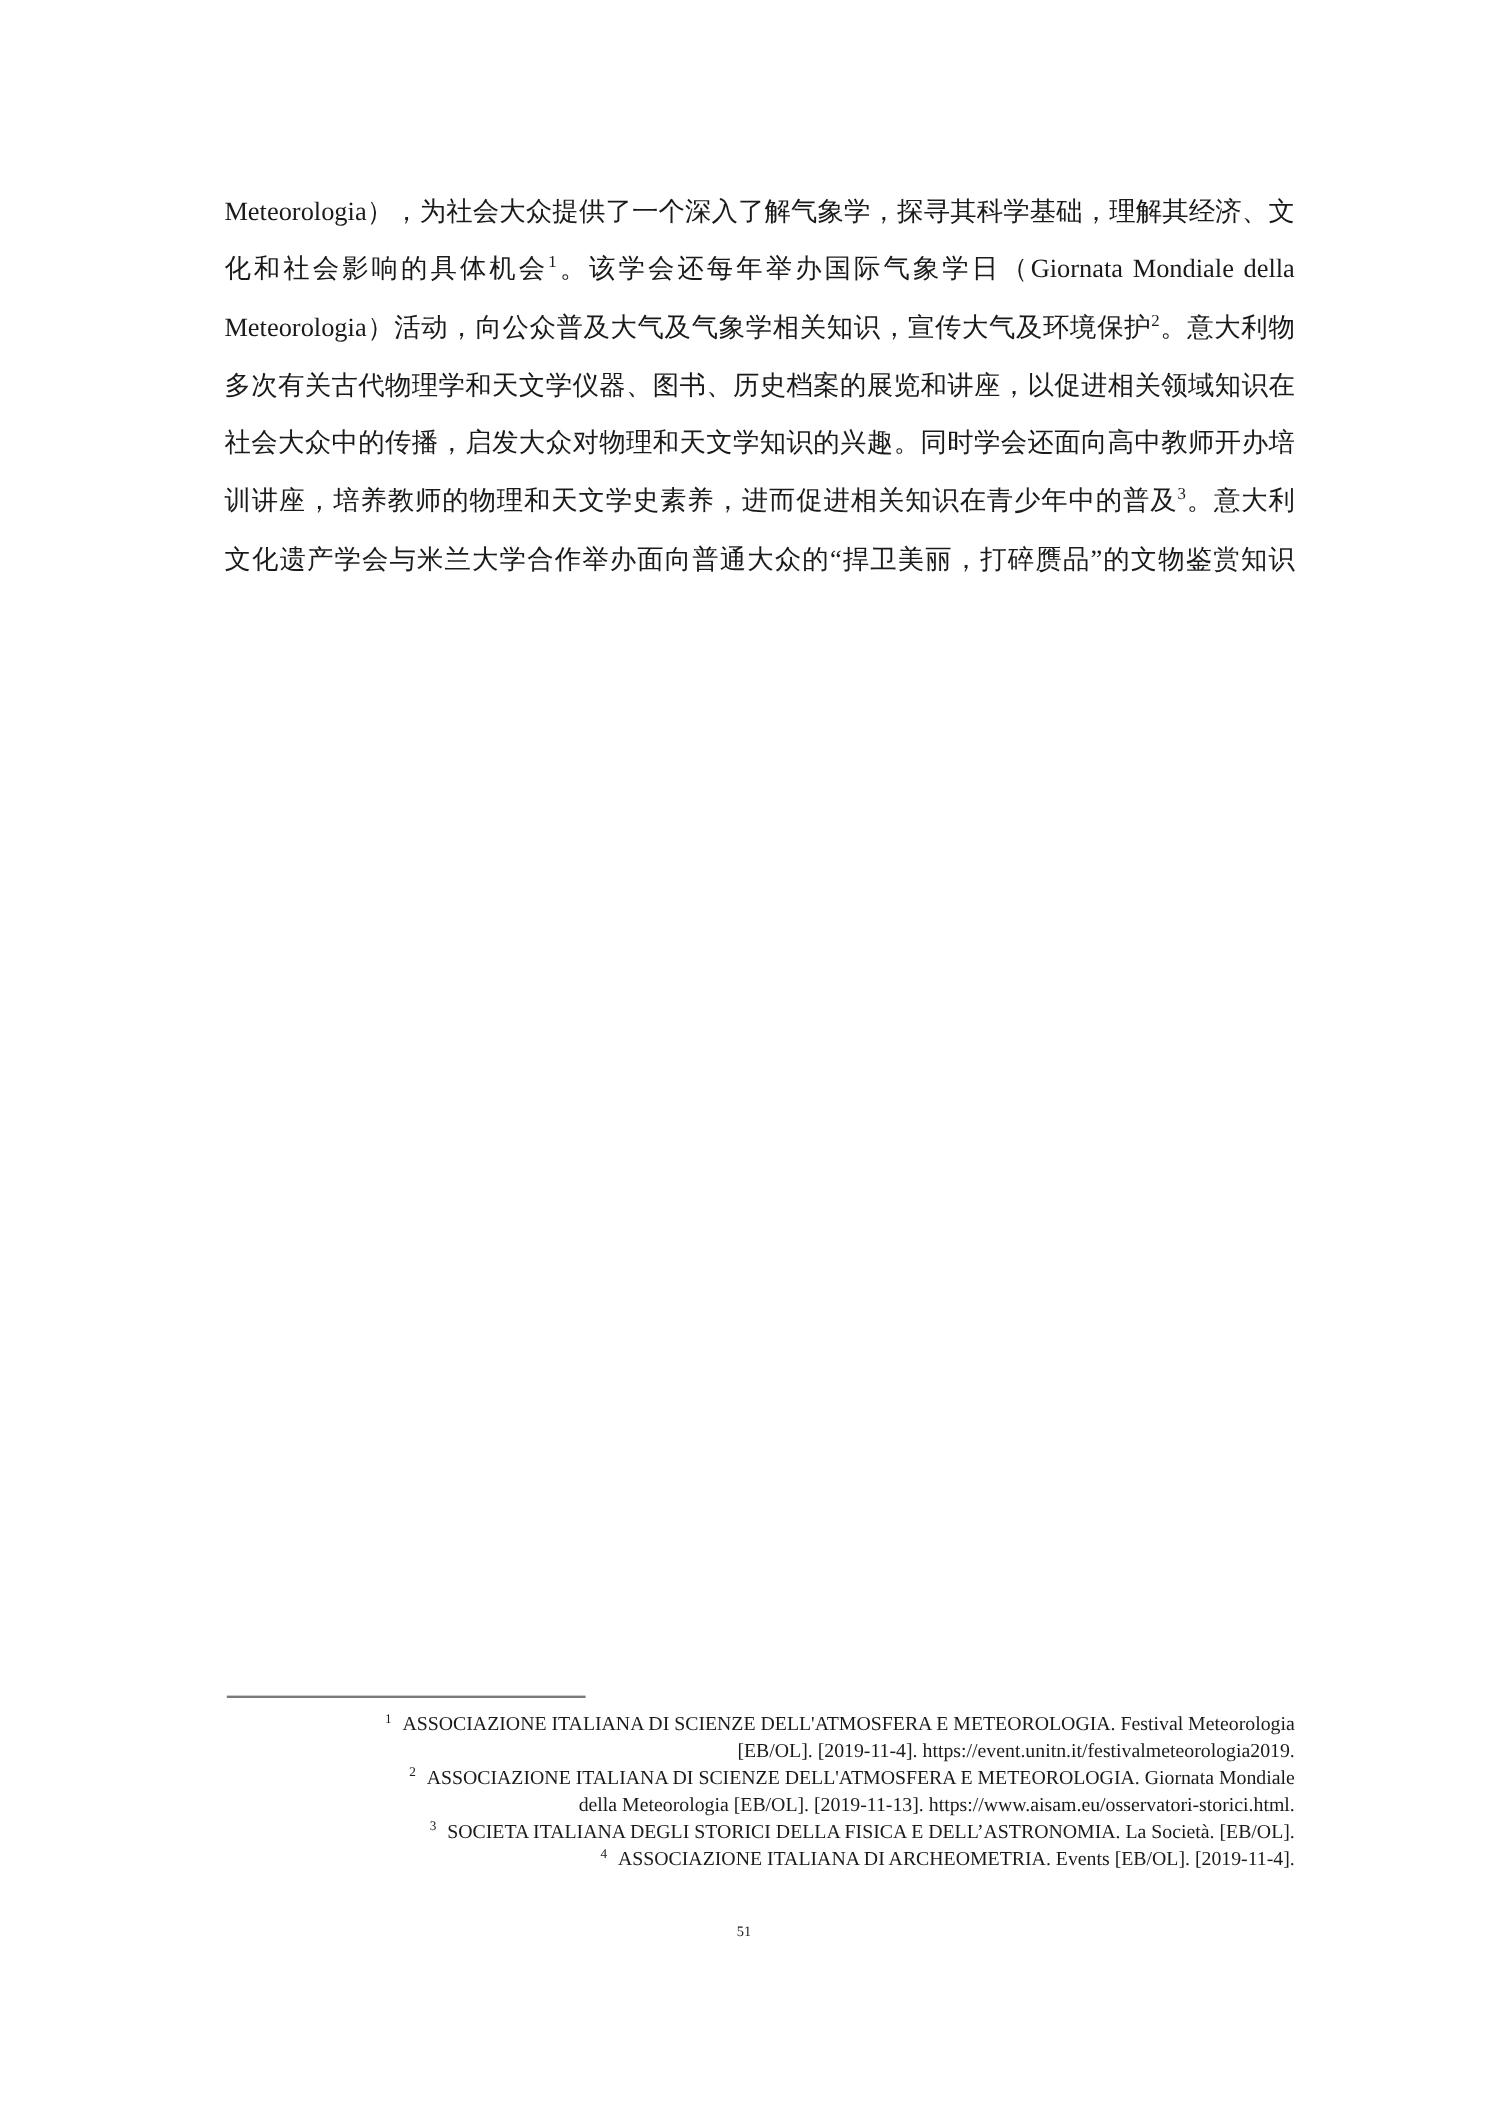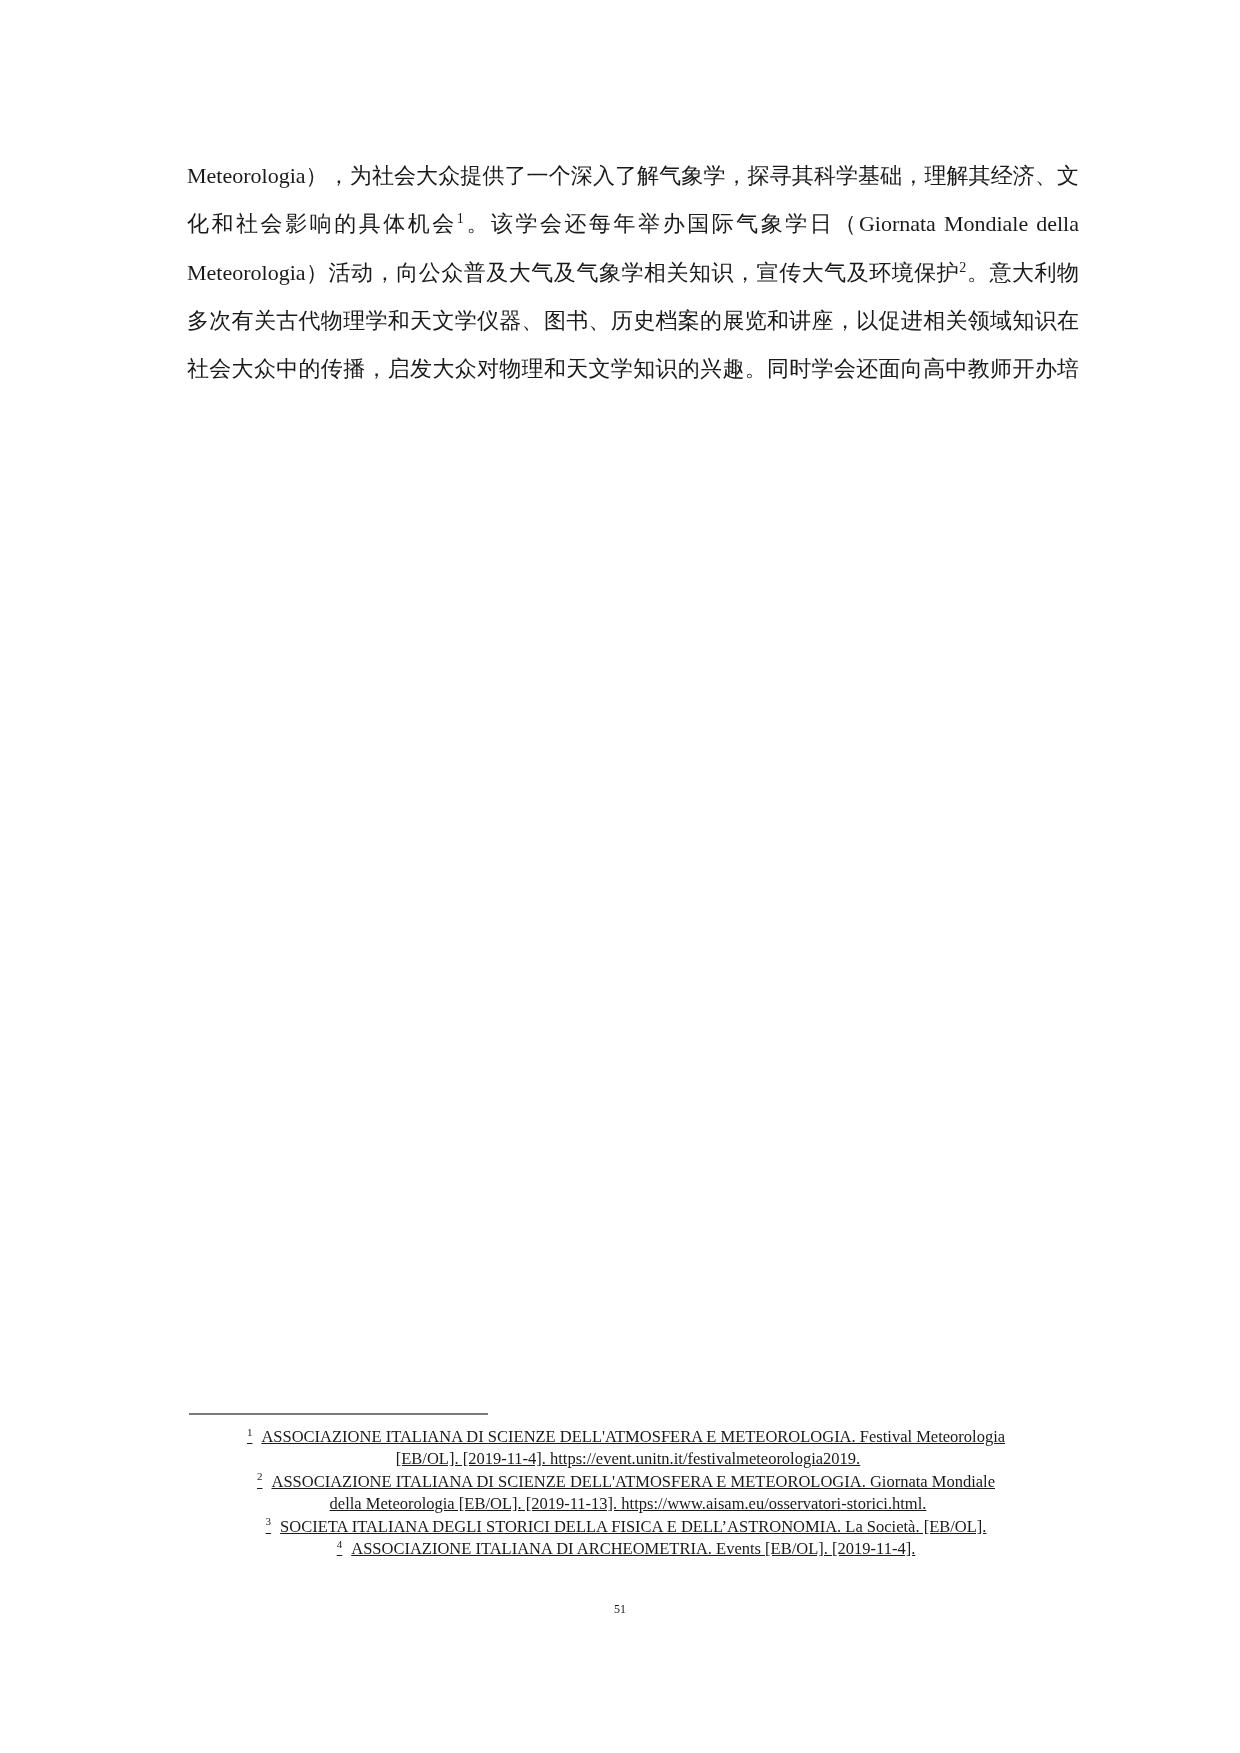--- a/index.html
+++ b/index.html
@@ -53,22 +53,21 @@
     width: 299px;
     height: 2px;
     background: #7a7a7a;
     margin-left: 16px;
     margin-bottom: 11px;
   }
   .footnote-line {
     font-size: 16.5px;
     line-height: 22.4px;
     padding-left: 4px;
-    text-align: center;
-    text-decoration: underline;
+    text-align: right;
   }
   .footnote-line.first {
     padding-left: 0;
   }
   .footnote-line sup {
     font-size: 11px;
     line-height: 0;
     vertical-align: super;
     margin-right: 9px;
   }
@@ -85,20 +84,22 @@
 </head>
 <body>
 
 <div class="page">
   <div class="body-text">
       <div class="body-line">Meteorologia），为社会大众提供了一个深入了解气象学，探寻其科学基础，理解其经济、文</div>
       <div class="body-line">化和社会影响的具体机会<sup>1</sup>。该学会还每年举办国际气象学日（Giornata Mondiale della</div>
       <div class="body-line">Meteorologia）活动，向公众普及大气及气象学相关知识，宣传大气及环境保护<sup>2</sup>。意大利物</div>
       <div class="body-line">多次有关古代物理学和天文学仪器、图书、历史档案的展览和讲座，以促进相关领域知识在</div>
       <div class="body-line">社会大众中的传播，启发大众对物理和天文学知识的兴趣。同时学会还面向高中教师开办培</div>
+      <div class="body-line">训讲座，培养教师的物理和天文学史素养，进而促进相关知识在青少年中的普及<sup>3</sup>。意大利</div>
+      <div class="body-line">文化遗产学会与米兰大学合作举办面向普通大众的“捍卫美丽，打碎赝品”的文物鉴赏知识</div>
     </div>
 
   <div class="footnote-area">
     <div class="fn-sep"></div>
     <div>
         <div class="footnote-line first"><sup>1</sup>ASSOCIAZIONE ITALIANA DI SCIENZE DELL'ATMOSFERA E METEOROLOGIA. Festival Meteorologia</div>
         <div class="footnote-line">[EB/OL]. [2019-11-4]. https://event.unitn.it/festivalmeteorologia2019.</div>
         <div class="footnote-line first"><sup>2</sup>ASSOCIAZIONE ITALIANA DI SCIENZE DELL'ATMOSFERA E METEOROLOGIA. Giornata Mondiale</div>
         <div class="footnote-line">della Meteorologia [EB/OL]. [2019-11-13]. https://www.aisam.eu/osservatori-storici.html.</div>
         <div class="footnote-line first"><sup>3</sup>SOCIETA ITALIANA DEGLI STORICI DELLA FISICA E DELL’ASTRONOMIA. La Società. [EB/OL].</div>

